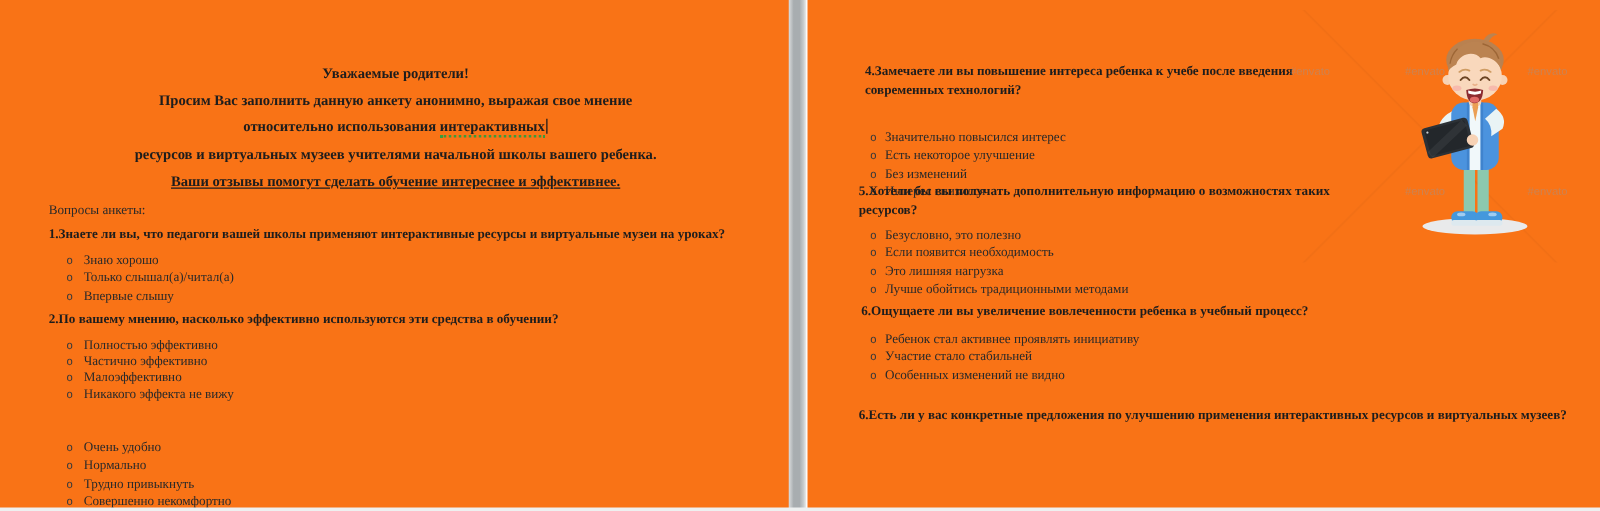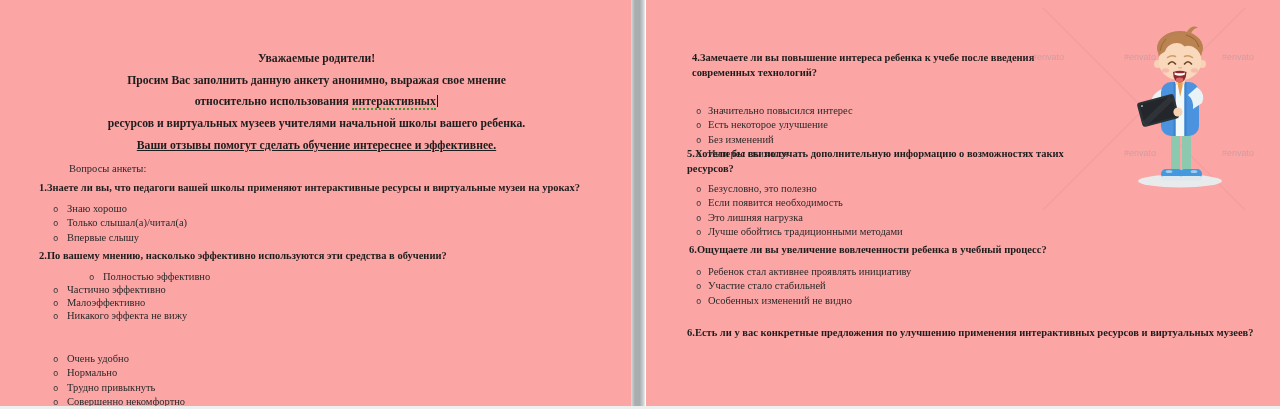--- a/index.html
+++ b/index.html
@@ -1,35 +1,35 @@
 <!DOCTYPE html>
 <html style="--grammar_underline: #3b9b3b; --divider: #a8adb0; --vest_blue: #4b93de; --pants_green: #8cc9ae; --shoe_blue: #4498dd;"><head>
 <meta charset="utf-8">
 <style>
   html,body{margin:0;padding:0;background:#fff;}
   .screen{
     position:relative;width:1280px;height:409px;overflow:hidden;background:#fff;
     font-family:"Liberation Serif","DejaVu Serif",serif;color:#222;
   }
-  .page{position:absolute;top:0;height:409px;background:#fca5a5;}
+  .page{position:absolute;top:0;height:409px;background:#f97316;}
   .page-left{left:0;width:633px;}
   .page-right{left:646px;width:634px;}
   .bottom-edge{position:absolute;left:0;right:0;bottom:0;height:3px;background:#eef0f0;}
   .divider{
     position:absolute;top:0;left:631px;width:14px;height:409px;
     background:linear-gradient(90deg,#dadcdd 0%,var(--divider,#a8adb0) 28%,var(--divider,#a8adb0) 62%,#c9cdce 85%,#eceded 100%);
   }
   
   .hdr{position:absolute;top:48px;left:0;width:633px;text-align:center;}
   .hline{font-weight:bold;font-size:11.7px;line-height:21.7px;color:#1d1d1d;white-space:pre;}
   .u{text-decoration:underline;}
   .grammar{border-bottom:2px dotted var(--grammar_underline,#3b9b3b);}
   .caret{display:inline-block;width:1.5px;height:12px;background:#1a1a1a;margin-left:1px;vertical-align:-2px;}
   
-  .label{position:absolute;font-size:10.5px;line-height:13.3px;color:#2a2a2a;white-space:pre;margin-left:30px;}
+  .label{position:absolute;font-size:10.5px;line-height:13.3px;color:#2a2a2a;white-space:pre;}
   .q{position:absolute;font-weight:bold;font-size:10.5px;line-height:14.5px;color:#1d1d1d;white-space:pre;}
   .opts{position:absolute;}
   .opt{font-size:10.5px;line-height:13.3px;color:#2a2a2a;white-space:nowrap;}
   .opts-r .opt{line-height:13.4px;}
   .b{display:inline-block;width:14px;font-family:"DejaVu Sans Mono",monospace;font-size:9px;color:#3a3a3a;}
   .opts-r .b{width:12px;}
   
   .wm-layer{
     position:absolute;left:1010px;top:8px;width:268px;height:202px;pointer-events:none;
     background:
@@ -57,21 +57,21 @@
 
     <div class="q" style="top:181px;left:39px;">1.Знаете ли вы, что педагоги вашей школы применяют интерактивные ресурсы и виртуальные музеи на уроках?</div>
     <div class="opts" style="top:202px;left:53px;">
       <div class="opt"><span class="b">o</span><span>Знаю хорошо</span></div>
       <div class="opt"><span class="b">o</span><span>Только слышал(а)/читал(а)</span></div>
       <div class="opt"><span class="b">o</span><span>Впервые слышу</span></div>
     </div>
 
     <div class="q" style="top:249px;left:39px;">2.По вашему мнению, насколько эффективно используются эти средства в обучении?</div>
     <div class="opts" style="top:271px;left:53px;">
-      <div class="opt" style="line-height:12.9px;margin-left:36px;"><span class="b">o</span><span>Полностью эффективно</span></div>
+      <div class="opt" style="line-height:12.9px;"><span class="b">o</span><span>Полностью эффективно</span></div>
       <div class="opt" style="line-height:12.9px;"><span class="b">o</span><span>Частично эффективно</span></div>
       <div class="opt" style="line-height:12.9px;"><span class="b">o</span><span>Малоэффективно</span></div>
       <div class="opt" style="line-height:12.9px;"><span class="b">o</span><span>Никакого эффекта не вижу</span></div>
     </div>
 
     <div class="opts" style="top:352px;left:53px;">
       <div class="opt"><span class="b">o</span><span>Очень удобно</span></div>
       <div class="opt"><span class="b">o</span><span>Нормально</span></div>
       <div class="opt"><span class="b">o</span><span>Трудно привыкнуть</span></div>
       <div class="opt"><span class="b">o</span><span>Совершенно некомфортно</span></div>

